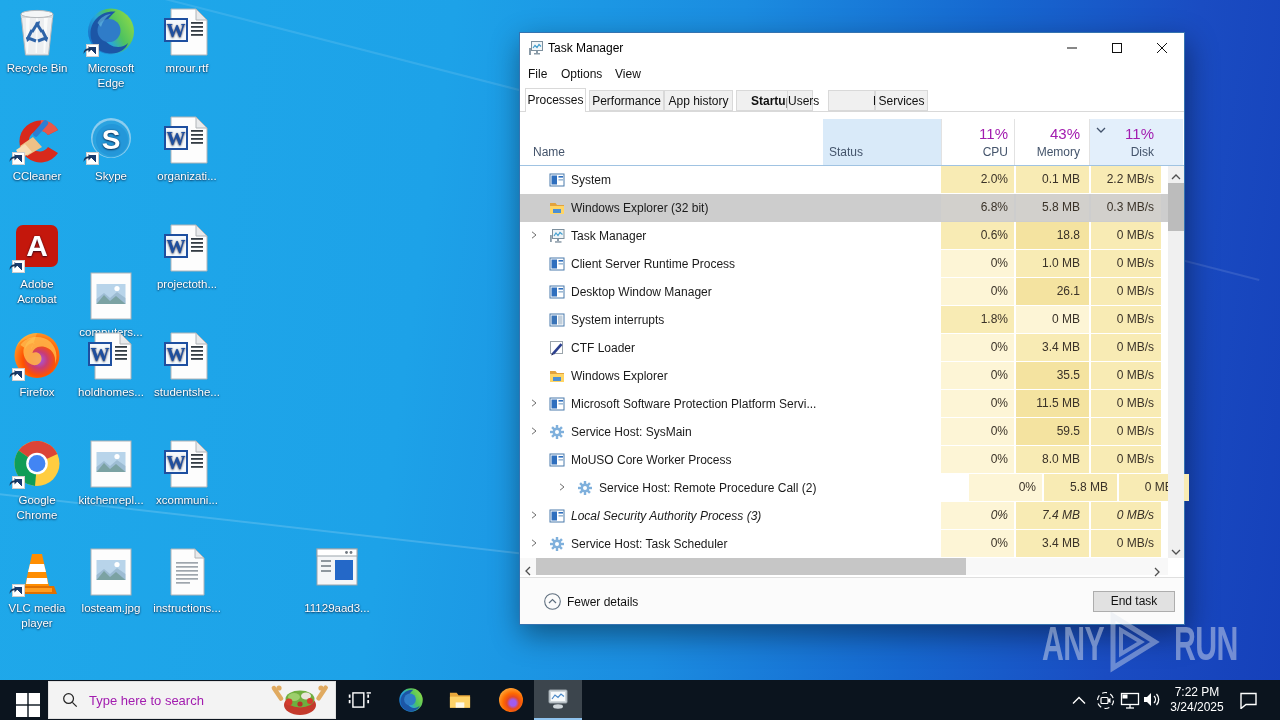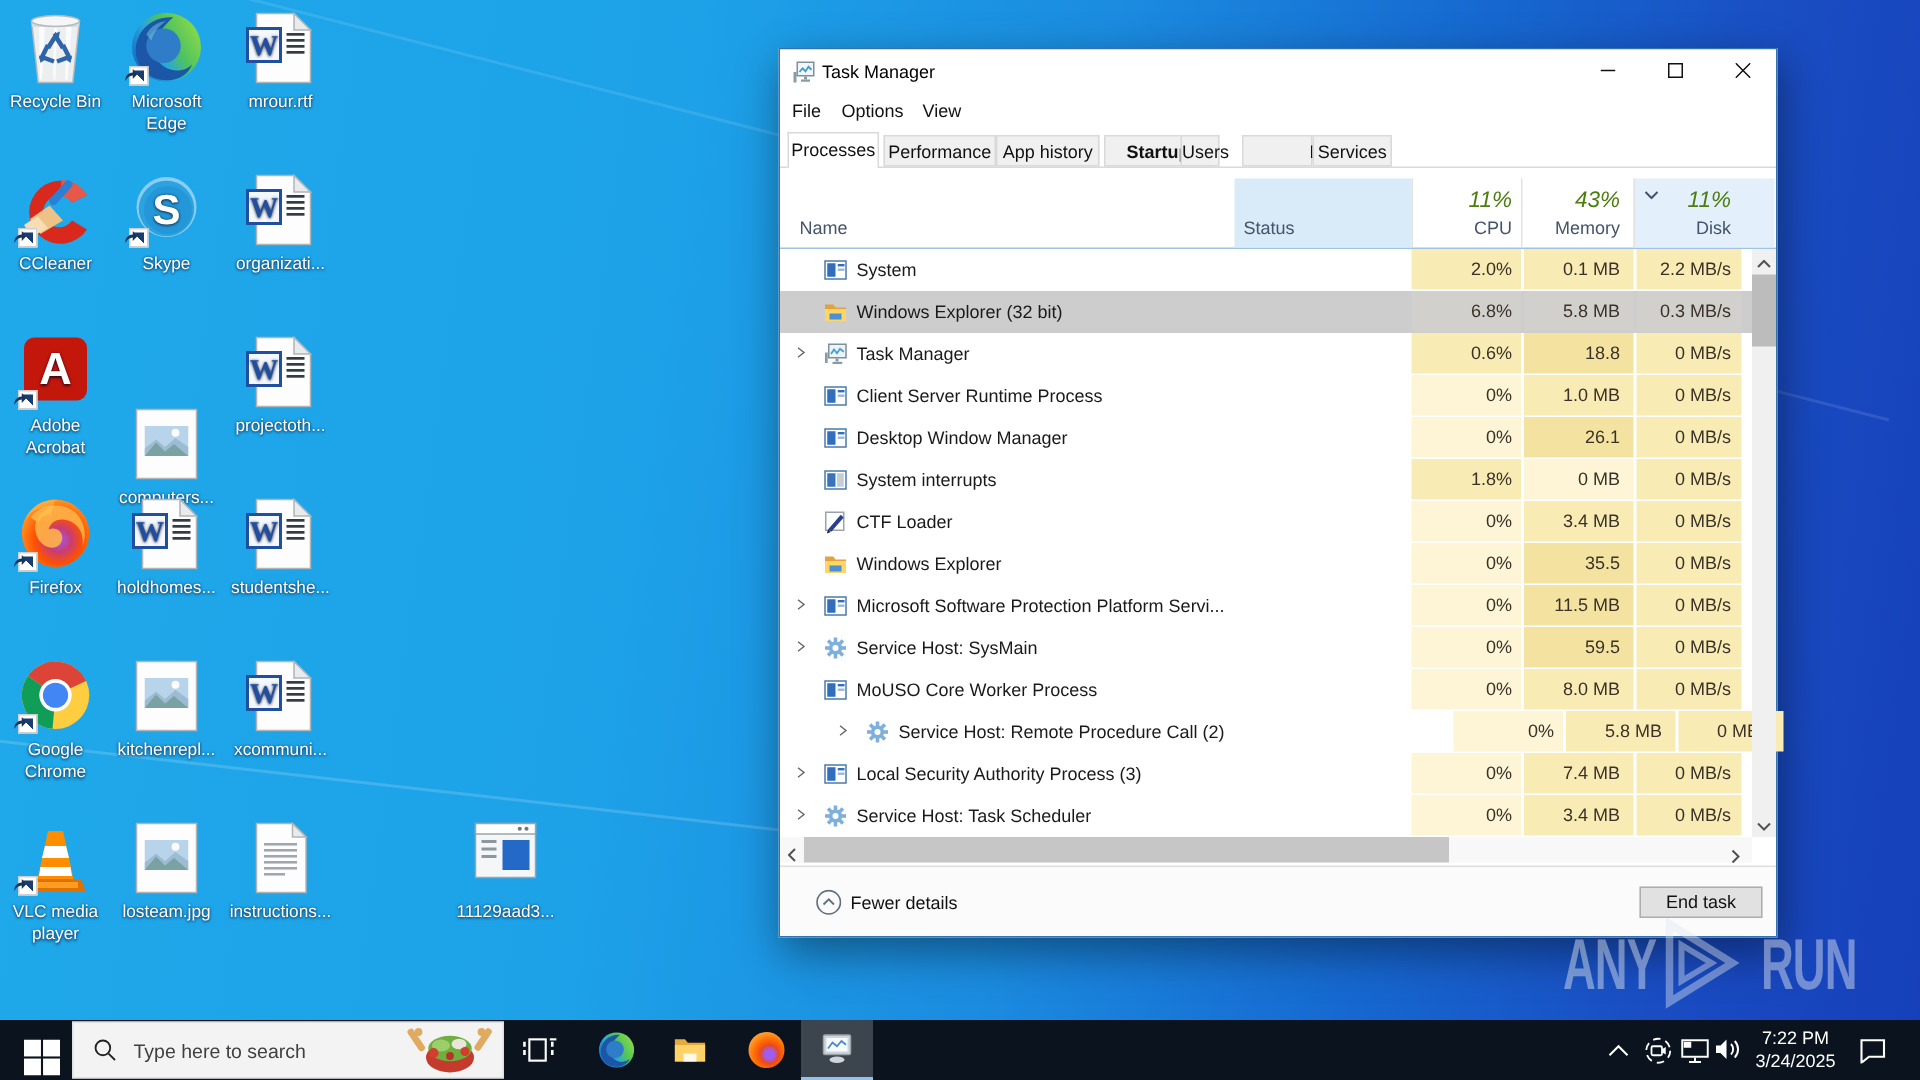--- a/index.html
+++ b/index.html
@@ -25,40 +25,40 @@
   #menubar span{position:absolute;top:4px;}
   #tabs{position:absolute;left:0;top:54px;width:100%;height:25px;font-size:12px;color:#111;}
   .tab{position:absolute;top:3px;height:21px;box-sizing:border-box;background:#f0f0f0;border:1px solid #d9d9d9;
        text-align:center;line-height:20px;}
   .tab.active{top:1px;height:24px;background:#fff;border-bottom:none;z-index:2;line-height:22px;}
   #tabline{position:absolute;left:0;top:78px;width:100%;height:1px;background:#d9d9d9;}
   
   #hdr{position:absolute;left:0;top:84px;width:100%;height:49px;background:#fff;border-bottom:1px solid #a0c3e2;box-sizing:border-box;}
   .hsep{position:absolute;top:2px;bottom:0;width:1px;background:#e2e2e2;}
   .hlabel{position:absolute;bottom:6px;font-size:12px;color:#44546b;}
-  .hval{position:absolute;top:8px;font-size:15px;color:#4d7c0f;text-align:right;font-style:italic;}
+  .hval{position:absolute;top:8px;font-size:15px;color:#a21caf;text-align:right;}
   
   .row{position:absolute;left:0;width:648px;height:28px;}
   .rname{position:absolute;left:51px;top:7px;font-size:12px;color:#1a1a1a;white-space:nowrap;}
   .ricon{position:absolute;left:29px;top:6px;width:16px;height:16px;}
   .rexp{position:absolute;left:10px;top:9px;width:8px;height:8px;}
   .cell{position:absolute;top:0;height:27px;font-size:12px;color:#3a3228;text-align:right;line-height:27px;box-sizing:border-box;}
   .c-cpu{left:421px;width:73px;padding-right:6px;}
   .c-mem{left:496px;width:73px;padding-right:9px;padding-left:20px;}
   .c-dsk{left:571px;width:70px;padding-right:7px;}
   
   #vscroll{position:absolute;left:648px;top:133px;width:16px;height:392px;background:#f0f0f0;}
   #hscroll{position:absolute;left:0;top:525px;width:648px;height:17px;background:#f8f8f8;}
   #footer{position:absolute;left:0;top:544px;width:100%;height:47px;background:#fbfbfb;border-top:1px solid #dfdfdf;box-sizing:border-box;}
   #endtask{position:absolute;left:573px;top:13px;width:82px;height:21px;background:#e1e1e1;border:1px solid #adadad;
      box-sizing:border-box;font-size:12px;text-align:center;line-height:19px;color:#111;}
   
   #taskbar{position:absolute;left:0;top:680px;width:1280px;height:40px;background:#0b141e;}
   #searchbox{position:absolute;left:48px;top:1px;width:288px;height:38px;background:#f3f3f3;border:1px solid #e0e0e0;box-sizing:border-box;}
-  #searchtext{position:absolute;left:40px;top:11px;font-size:13px;color:#404040;}
+  #searchtext{position:absolute;left:40px;top:11px;font-size:13px;color:#a21caf;}
   .tbico{position:absolute;top:8px;width:24px;height:24px;}
   #tm-active{position:absolute;left:534px;top:0;width:48px;height:40px;background:#3c454d;}
   #tm-active .ul{position:absolute;left:0;bottom:0;width:100%;height:2.5px;background:#8fc3ee;}
   #clock{position:absolute;right:50px;top:5px;width:66px;text-align:center;font-size:12px;line-height:15px;color:#fff;white-space:nowrap;}
   
   #wm{position:absolute;left:1038px;top:608px;width:220px;height:80px;color:rgba(222,228,238,.40);}
   #wm .t{position:absolute;font-weight:bold;font-size:48px;transform:scaleX(.63);transform-origin:0 0;letter-spacing:-1px;color:rgba(226,231,240,.46);}
 </style></head>
 <body>
 
@@ -608,21 +608,21 @@
               <rect x="1" y="6.8" width="14" height="2.4" transform="rotate(45 8 8)"></rect>
               <circle cx="8" cy="8" r="4.4"></circle>
             </g>
             <circle cx="8" cy="8" r="2" fill="#fff"></circle>
           </svg></div>
    <div class="rname">Service Host: Remote Procedure Call (2)</div>
    <div class="cell c-cpu" style="background:#fdf5d6">0%</div>
    <div class="cell c-mem" style="background:#f8ebb4">5.8 MB</div>
    <div class="cell c-dsk" style="background:#f8ebb4">0 MB/s</div>
  </div>
-      <div class="row" style="top:469px;">
+      <div class="row" style="top:469px;font-style:italic;">
    <svg class="rexp" width="8" height="10" viewBox="0 0 8 10">
           <path d="M1.5,1 L6.5,5 L1.5,9" fill="none" stroke="#666" stroke-width="1.2"></path>
         </svg>
    <div class="ricon"><svg width="16" height="16" viewBox="0 0 16 16">
             <rect x="1" y="2" width="14" height="12" fill="#fff" stroke="#4b7bab"></rect>
             <rect x="2.5" y="3.5" width="5.5" height="9" fill="#2f6fbe"></rect>
             <rect x="9.5" y="4" width="4.5" height="1.6" fill="#2f6fbe"></rect>
             <rect x="9.5" y="7" width="4.5" height="1.6" fill="#9db9d4"></rect>
           </svg></div>
    <div class="rname">Local Security Authority Process (3)</div>

